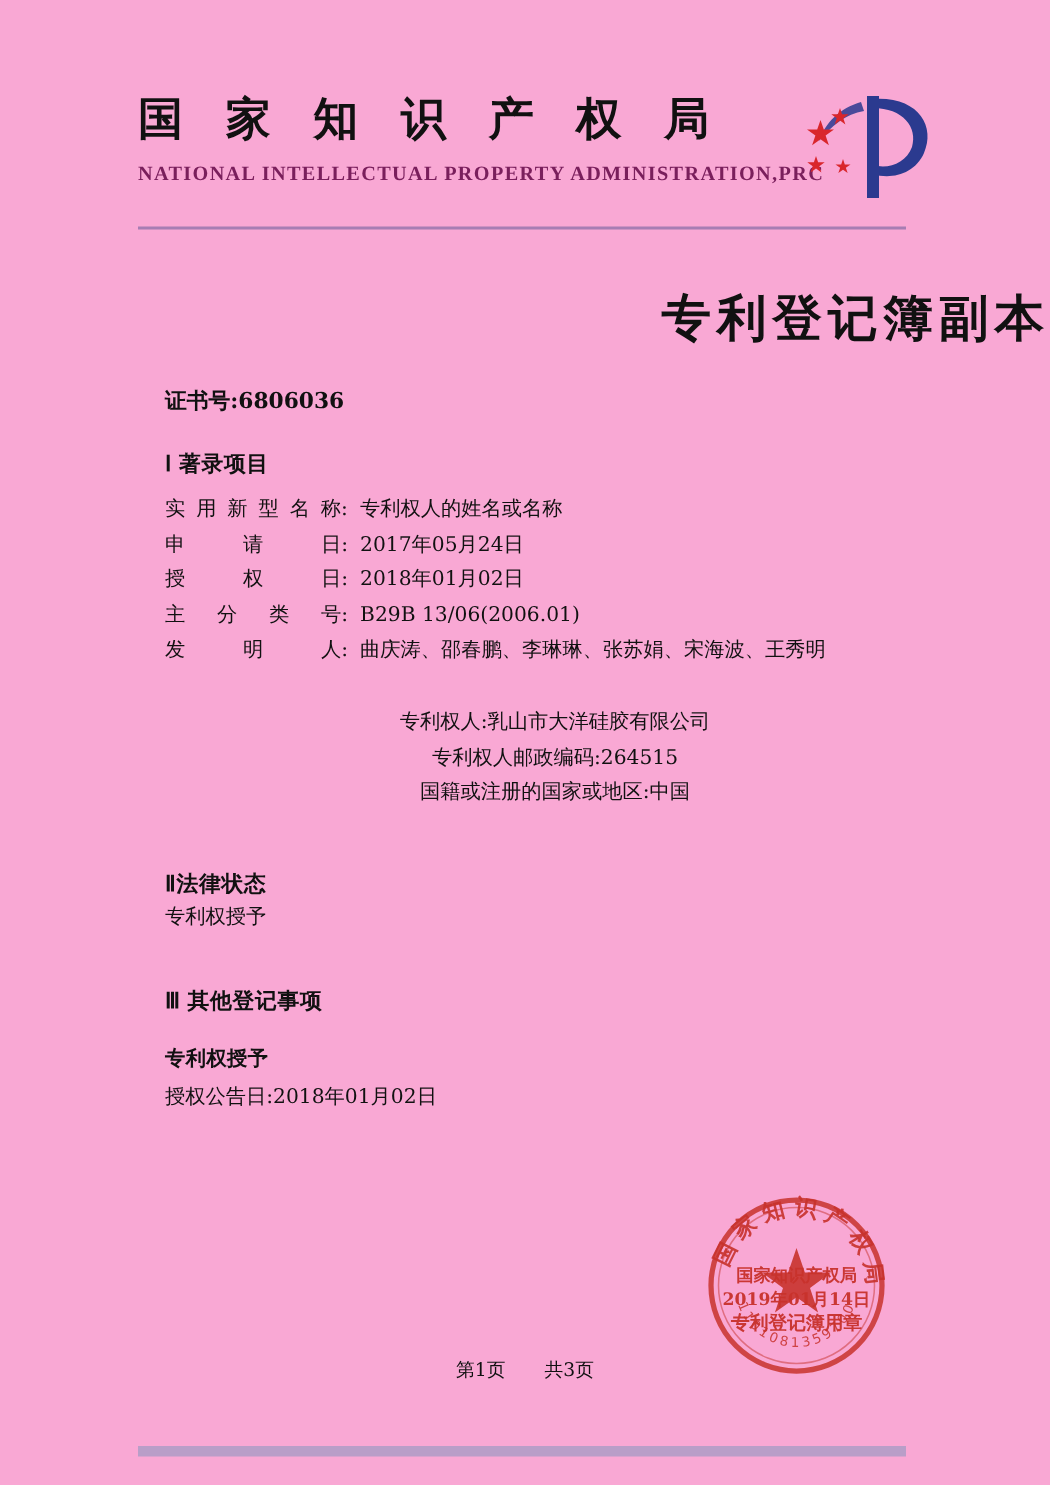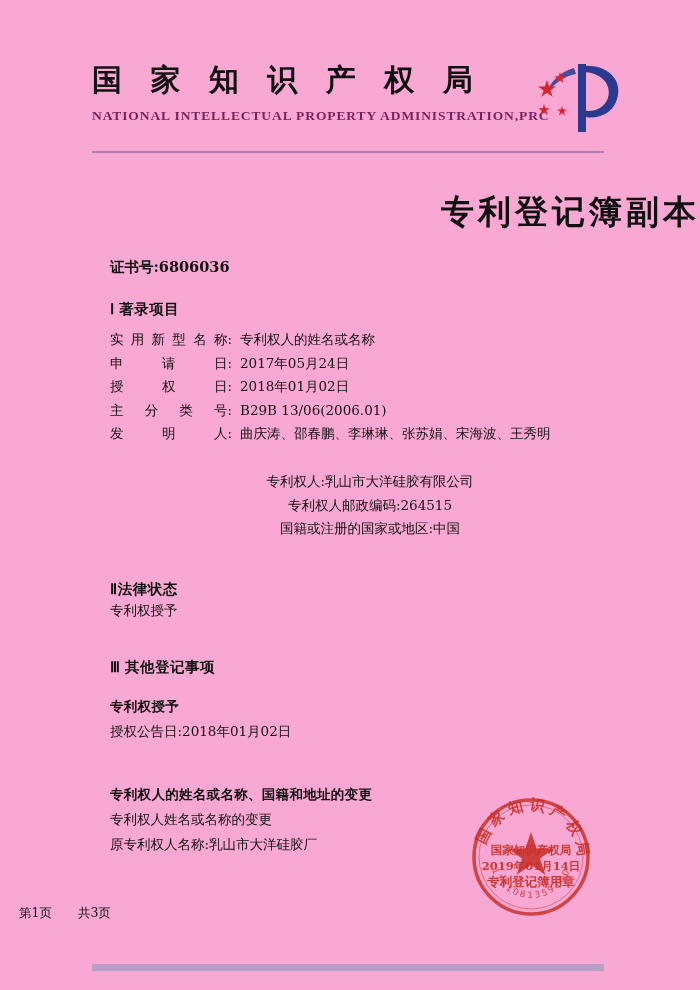--- a/index.html
+++ b/index.html
@@ -200,25 +200,24 @@
     top: 792px;
     width: 130px;
     height: 130px;
   }
 
   
   .footer {
     position: absolute;
     left: 0; right: 0;
     top: 905px;
-    text-align: left;
+    text-align: center;
     font-family: "DejaVu Serif", serif;
     font-size: 12.5px;
     color: #111;
-    margin-left: 19px;
   }
   .footer .sp { display:inline-block; width: 18px; }
 
   .footer-bar {
     position: absolute;
     left: 92px;
     top: 964px;
     width: 512px;
     height: 7px;
     background: #a99bc4;
@@ -316,25 +315,20 @@
   <div class="sec sec-2">Ⅱ法律状态</div>
   <div class="legal">专利权授予</div>
 
   <div class="sec sec-3">Ⅲ 其他登记事项</div>
 
   <div class="other">
     <div class="bold">专利权授予</div>
     <div>授权公告日:2018年01月02日</div>
   </div>
 
-  <div class="change">
-    <div class="bold">专利权人的姓名或名称、国籍和地址的变更</div>
-    <div>专利权人姓名或名称的变更</div>
-    <div>原专利权人名称:乳山市大洋硅胶厂</div>
-  </div>
 
   <div class="seal">
     <svg width="130" height="130" viewBox="0 0 130 130">
       <defs>
         <path id="arcTop" d="M 18,65 A 47,47 0 0 1 112,65"></path>
         <path id="arcBottom" d="M 24,65 A 41,41 0 0 0 106,65"></path>
       </defs>
       <circle cx="65" cy="65" r="57" fill="none" stroke="#c8322c" stroke-width="3.5" opacity=".85"></circle>
       <circle cx="65" cy="65" r="52" fill="none" stroke="#c8322c" stroke-width="1" opacity=".5"></circle>
       <text font-family="DejaVu Serif, serif" font-size="15" font-weight="700" fill="#c8322c" opacity=".9" letter-spacing="5">

